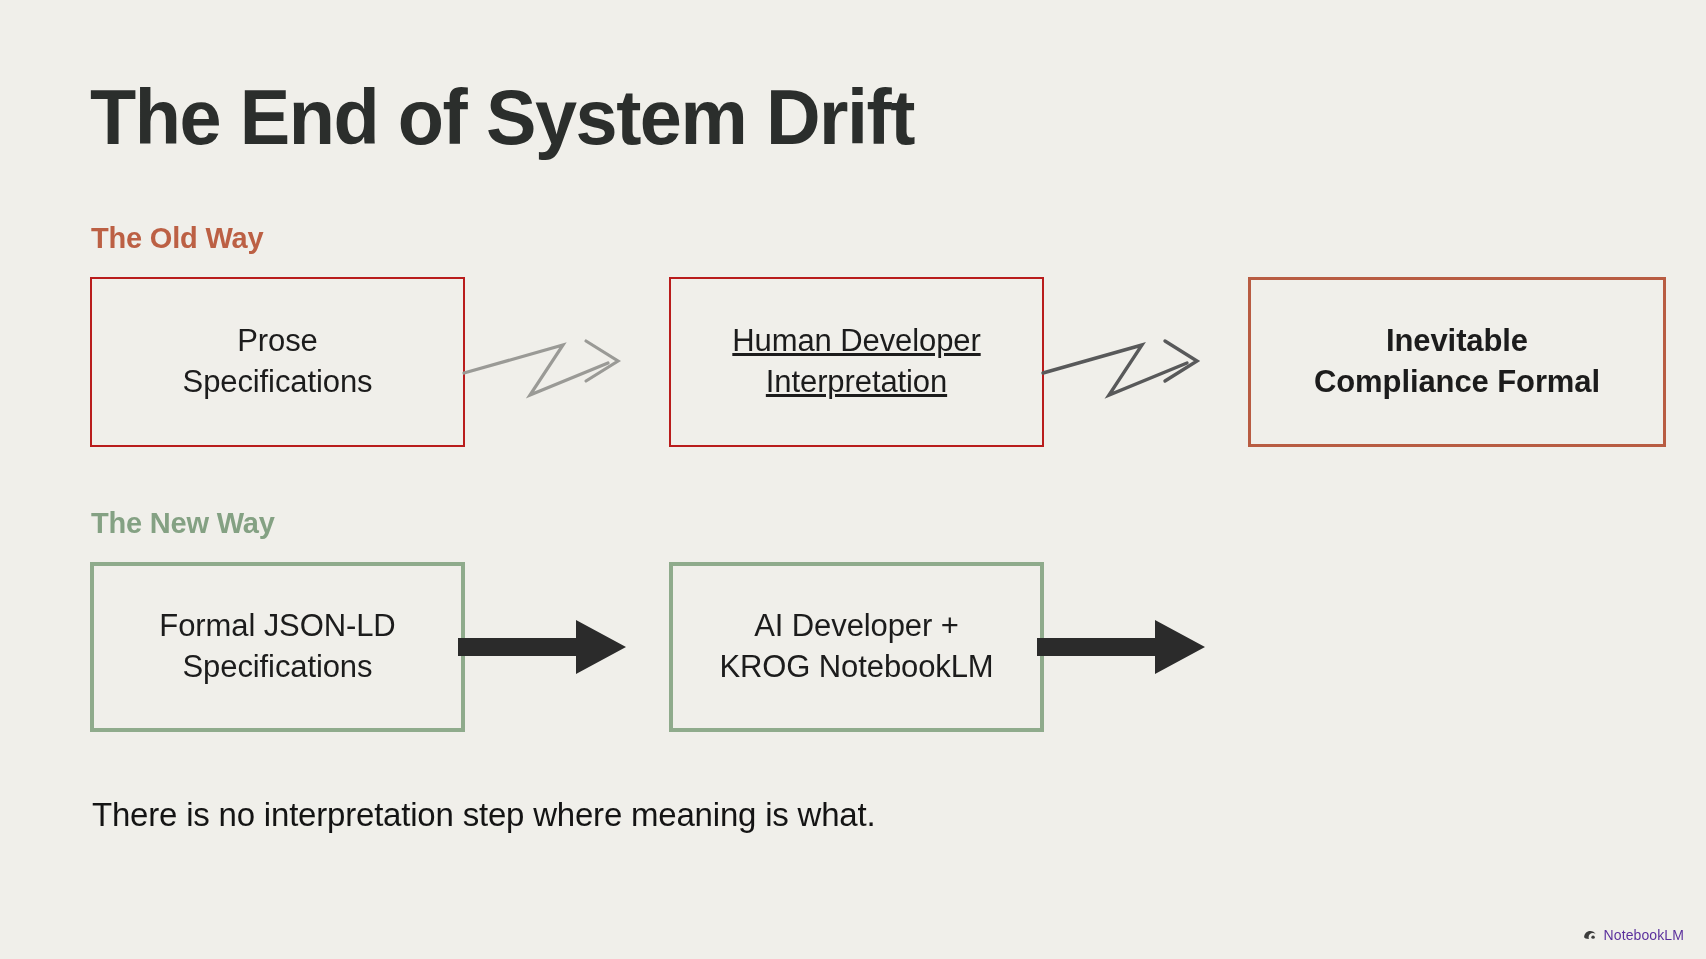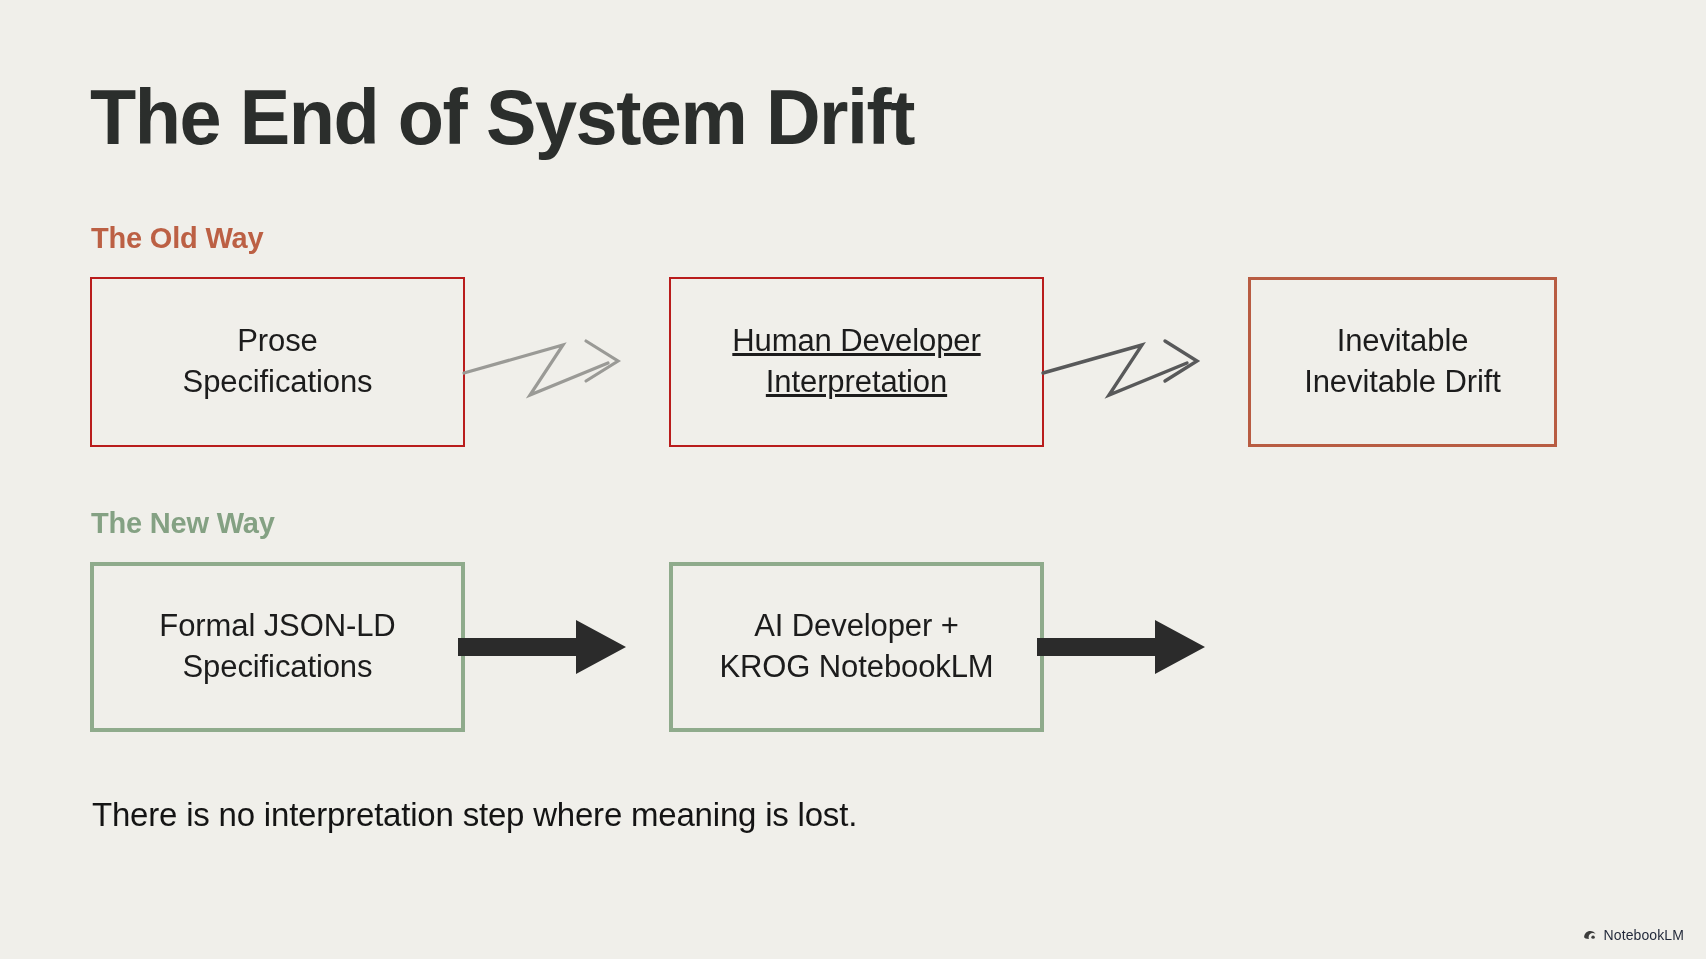--- a/index.html
+++ b/index.html
@@ -77,21 +77,21 @@
     text-align: center;
     color: #1C1C1C;
     font-size: 31px;
     line-height: 1.32;
     letter-spacing: -0.1px;
     background: transparent;
     padding: 0 16px;
   }
   .box-1 { left: 90px;   width: 375px; }
   .box-2 { left: 669px;  width: 375px; }
-  .box-3 { left: 1248px; width: 309px; }
+  .box-3 { left: 1248px; width: 418px; font-weight: bold; }
 
   
   .b-faint  { border: 2px solid #b91c1c; }
   .b-mid    { border: 2px solid #b91c1c; text-decoration: underline; }
   .b-strong { border: 3px solid #B85C42; }
   
   .b-green  { border: 4px solid #8FAB8C; }
 
   .box-text { display: block; }
 
@@ -128,21 +128,21 @@
   .caption div { white-space: nowrap; }
 
   
   .watermark {
     position: absolute;
     right: 22px;
     bottom: 16px;
     display: flex;
     align-items: center;
     gap: 6px;
-    color: #0f172a;
+    color: #4c1d95;
     font-size: 14px;
     letter-spacing: 0.1px;
     opacity: 0.92;
   }
   .watermark svg { display: block; }
 </style>
 </head>
 <body>
 
 <div class="slide">
@@ -173,21 +173,21 @@
     </div>
 
     <svg class="zig zig-2" viewBox="0 0 215 120">
       <polyline points="6,74 105,46 72,96 150,64" fill="none" stroke="#58595A" stroke-width="3.4" stroke-linecap="round" stroke-linejoin="miter"></polyline>
       <polyline points="128,42 160,62 128,82" fill="none" stroke="#58595A" stroke-width="3.4" stroke-linecap="round" stroke-linejoin="miter"></polyline>
     </svg>
 
     <div class="box box-3 b-strong">
       <span class="box-text">
         <span>Inevitable</span><br>
-        <span>Inevitable Drift</span>
+        <span>Compliance Formal</span>
       </span>
     </div>
   </div>
 
   <div class="section-label label-new">The New Way</div>
 
   <div class="row row-new">
 
     <div class="box box-1 b-green">
       <span class="box-text">
@@ -207,21 +207,21 @@
       </span>
     </div>
 
     <svg class="solid-arrow sa-2" viewBox="0 0 215 74">
       <path d="M0,28 L118,28 L118,10 L168,37 L118,64 L118,46 L0,46 Z" fill="#2B2B2B"></path>
     </svg>
 
   </div>
 
   <div class="caption">
-    <div>There is no interpretation step where meaning is lost.</div>
+    <div>There is no interpretation step where meaning is what.</div>
   </div>
 
   <div class="watermark">
     <svg width="16" height="16" viewBox="0 0 24 24">
       <path d="M3.2 15.2c0-5.1 4.1-9.2 9.2-9.2 3.4 0 6.4 1.9 8 4.7-1.1-1-2.6-1.6-4.2-1.6-3.5 0-6.3 2.8-6.3 6.3 0 .9.2 1.7.5 2.5-3.9-.3-7.2-1.4-7.2-2.7z" fill="#2E2E2E"></path>
       <circle cx="16.6" cy="15.2" r="2.6" fill="#2E2E2E"></circle>
     </svg>
     <span>NotebookLM</span>
   </div>
 

